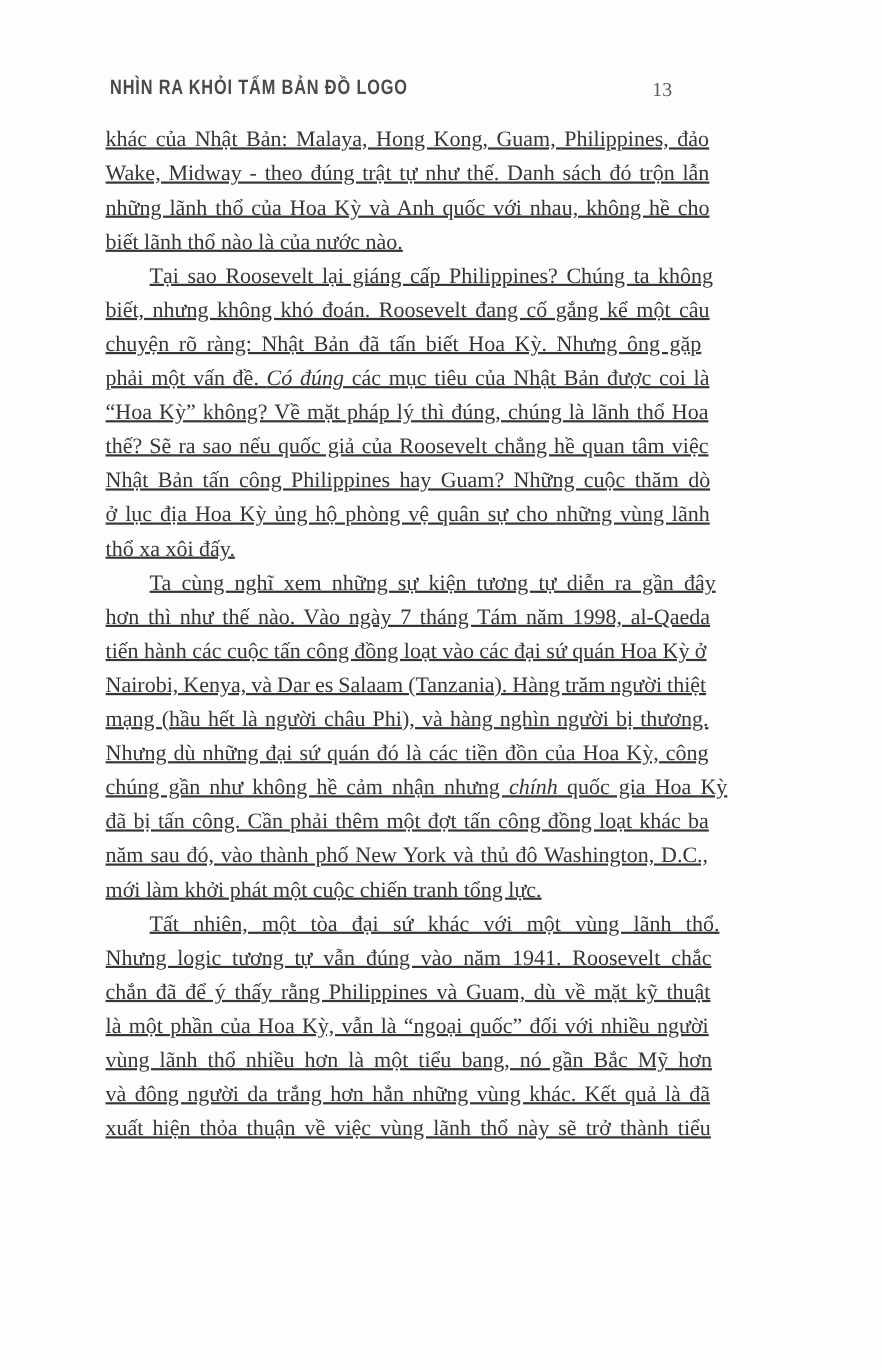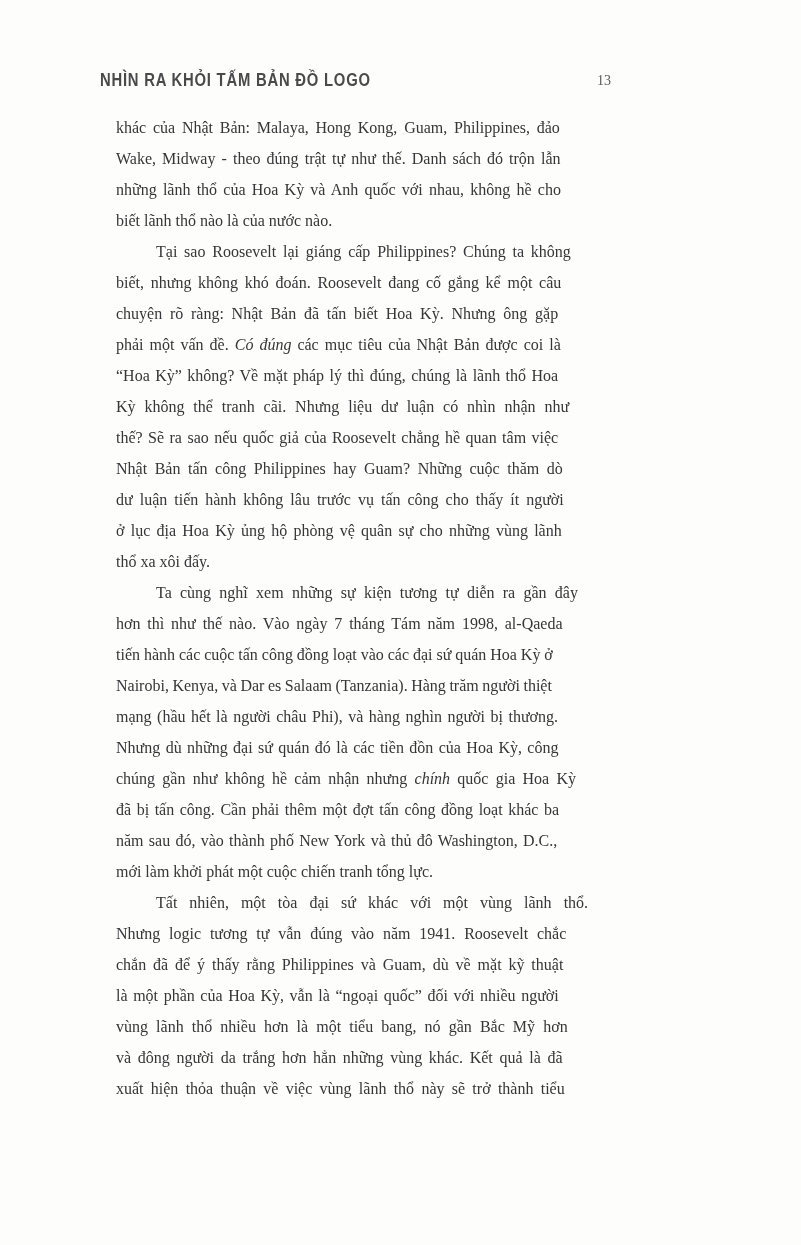--- a/index.html
+++ b/index.html
@@ -31,30 +31,31 @@
     line-height:20px;
     letter-spacing:1px;
     color:var(--header-text);
     white-space:nowrap;
     transform:scaleX(0.78);
     transform-origin:left center;
   }
   .page-number{
     position:absolute;
     top:71px;right:100px;
-    font-size:14px;
+    font-size:18px;
     line-height:20px;
     color:var(--pagenum-text);
   }
   .page-body{
     position:absolute;
-    top:112px;left:116px;
+    top:112px;left:96px;
     width:601px;
-    font-size:16px;
+    font-size:20px;
     line-height:31px;
+    text-decoration:underline;
   }
   .line{
     white-space:nowrap;
     height:31px;
   }
   .line em{
     font-style:italic;
   }
 </style>
 </head>
@@ -66,24 +67,22 @@
   <div class="page-body">
       <div class="line"><span style="word-spacing: 2.759px;"><span>khác của Nhật Bản: Malaya, Hong Kong, Guam, Philippines, đảo</span></span></div>
       <div class="line"><span style="word-spacing: 2.094px;"><span>Wake, Midway - theo đúng trật tự như thế. Danh sách đó trộn lẫn</span></span></div>
       <div class="line"><span style="word-spacing: 2.213px;"><span>những lãnh thổ của Hoa Kỳ và Anh quốc với nhau, không hề cho</span></span></div>
       <div class="line"><span><span>biết lãnh thổ nào là của nước nào.</span></span></div>
       <div class="line" style="margin-left: 40px;"><span style="word-spacing: 2.793px;"><span>Tại sao Roosevelt lại giáng cấp Philippines? Chúng ta không</span></span></div>
       <div class="line"><span style="word-spacing: 2.729px;"><span>biết, nhưng không khó đoán. Roosevelt đang cố gắng kể một câu</span></span></div>
       <div class="line"><span style="word-spacing: 3.725px;"><span>chuyện rõ ràng: Nhật Bản đã tấn biết Hoa Kỳ. Nhưng ông gặp</span></span></div>
       <div class="line"><span style="word-spacing: 2.015px;"><span>phải một vấn đề. </span><em>Có đúng</em><span> các mục tiêu của Nhật Bản được coi là</span></span></div>
       <div class="line"><span style="word-spacing: 1.425px;"><span>“Hoa Kỳ” không? Về mặt pháp lý thì đúng, chúng là lãnh thổ Hoa</span></span></div>
-      <div class="line"><span style="word-spacing: 4.893px;"><span>Kỳ không thể tranh cãi. Nhưng liệu dư luận có nhìn nhận như</span></span></div>
       <div class="line"><span style="word-spacing: 1.447px;"><span>thế? Sẽ ra sao nếu quốc giả của Roosevelt chẳng hề quan tâm việc</span></span></div>
       <div class="line"><span style="word-spacing: 3.552px;"><span>Nhật Bản tấn công Philippines hay Guam? Những cuộc thăm dò</span></span></div>
-      <div class="line"><span style="word-spacing: 3.01px;"><span>dư luận tiến hành không lâu trước vụ tấn công cho thấy ít người</span></span></div>
       <div class="line"><span style="word-spacing: 2.249px;"><span>ở lục địa Hoa Kỳ ủng hộ phòng vệ quân sự cho những vùng lãnh</span></span></div>
       <div class="line"><span><span>thổ xa xôi đấy.</span></span></div>
       <div class="line" style="margin-left: 40px;"><span style="word-spacing: 4.257px;"><span>Ta cùng nghĩ xem những sự kiện tương tự diễn ra gần đây</span></span></div>
       <div class="line"><span style="word-spacing: 2.875px;"><span>hơn thì như thế nào. Vào ngày 7 tháng Tám năm 1998, al-Qaeda</span></span></div>
       <div class="line"><span style="word-spacing: -0.072px;"><span>tiến hành các cuộc tấn công đồng loạt vào các đại sứ quán Hoa Kỳ ở</span></span></div>
       <div class="line"><span style="word-spacing: -0.442px;"><span>Nairobi, Kenya, và Dar es Salaam (Tanzania). Hàng trăm người thiệt</span></span></div>
       <div class="line"><span style="word-spacing: 1.525px;"><span>mạng (hầu hết là người châu Phi), và hàng nghìn người bị thương.</span></span></div>
       <div class="line"><span style="word-spacing: 1.403px;"><span>Nhưng dù những đại sứ quán đó là các tiền đồn của Hoa Kỳ, công</span></span></div>
       <div class="line"><span style="word-spacing: 3.267px;"><span>chúng gần như không hề cảm nhận nhưng </span><em>chính</em><span> quốc gia Hoa Kỳ</span></span></div>
       <div class="line"><span style="word-spacing: 1.556px;"><span>đã bị tấn công. Cần phải thêm một đợt tấn công đồng loạt khác ba</span></span></div>

